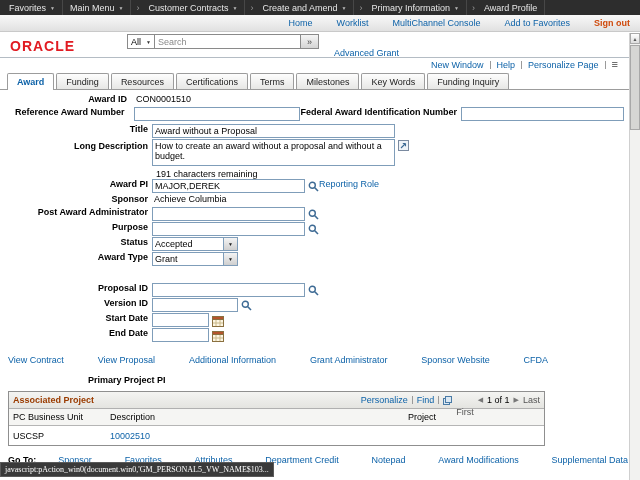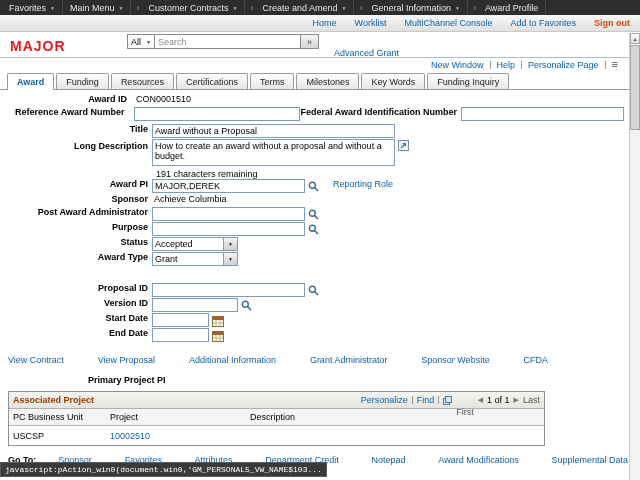--- a/index.html
+++ b/index.html
@@ -9,21 +9,21 @@
   a, .link { color:#0d62a8; text-decoration:none; cursor:pointer; }
 
   
   .topbar { height:15px; background:#2d2d2d; color:#e6e6e6; display:flex; align-items:stretch; padding-left:2px; }
   .crumb { display:flex; align-items:center; padding:0 7px; border-right:1px solid #474747; cursor:pointer; white-space:nowrap; }
   .crumb .caret { font-size:5px; margin-left:4px; color:#b8b8b8; }
   .crumb-chev { display:flex; align-items:center; color:#9a9a9a; padding:0 2px 0 5px; font-size:9px; }
 
   
   .utilbar { height:17px; background:linear-gradient(#f8f8f8,#e1e1e1); border-bottom:1px solid #c9c9c9;
-    display:flex; align-items:center; justify-content:flex-end; gap:18px; padding-right:10px; }
+    display:flex; align-items:center; justify-content:flex-end; gap:24px; padding-right:10px; }
   .signout { color:#cf4a0c; font-weight:bold; }
 
   
   .brandrow { position:relative; height:26px; background:#fff; border-bottom:1px solid #b4bcc4; }
   .logo { position:absolute; left:10px; top:6px; color:#e11b22; font-size:14px; font-weight:bold; letter-spacing:1px; }
   .searchwrap { position:absolute; left:127px; top:2px; display:flex; align-items:stretch; height:15px; }
   .scopesel { display:flex; align-items:center; border:1px solid #8a8a8a; background:#fff; padding:0 3px; gap:5px; cursor:pointer; }
   .scopesel .selarr { font-size:5px; color:#333; }
   .searchinput { width:146px; border:1px solid #8a8a8a; border-left:none; font-size:9px; padding:0 3px;
     font-family:"Liberation Sans", sans-serif; }
@@ -84,21 +84,21 @@
   .gc { padding:0 4px; display:flex; align-items:center; white-space:nowrap; overflow:hidden; }
   .gc1 { width:97px; } .gc2 { width:140px; } .gc3 { flex:1; }
 
   
   .gotorow { display:flex; align-items:center; margin:8px 8px 0 8px; height:12px; }
   .gotolabel { font-weight:bold; }
   .gotolinks { flex:1; display:flex; justify-content:space-between; margin-left:22px; margin-right:4px; }
 
   
   .statusbar { position:absolute; left:0; bottom:3px; background:#3a3a3a; border:1px solid #5a5a5a; color:#fff;
-    font-family:Liberation Mono, monospace; font-size:8px; padding:2px 4px; white-space:nowrap; }
+    font-family:Liberation Serif, serif; font-size:8px; padding:2px 4px; white-space:nowrap; }
 
   
   .vscroll { position:absolute; top:33px; right:0; bottom:0; width:11px; background:#f2f2f0; border-left:1px solid #cfcfcf; }
   .sbtn { height:11px; border:1px solid #aaa; background:linear-gradient(#fff,#ddd); display:flex;
     align-items:center; justify-content:center; font-size:5px; color:#555; cursor:pointer; }
   .vthumb { position:absolute; top:12px; left:0; width:10px; height:85px; background:#d6d6d4; border:1px solid #a8a8a8; cursor:grab; }
 </style>
 </head>
 <body>
 
@@ -118,39 +118,39 @@
       <span>Customer Contracts</span>
       <span class="caret">▼</span>
     </div>
     <span class="crumb-chev">›</span>
     <div class="crumb">
       <span>Create and Amend</span>
       <span class="caret">▼</span>
     </div>
     <span class="crumb-chev">›</span>
     <div class="crumb">
-      <span>General Information</span>
+      <span>Primary Information</span>
       <span class="caret">▼</span>
     </div>
     <span class="crumb-chev">›</span>
     <div class="crumb">
       <span>Award Profile</span>
     </div>
   </div>
 
   <div class="utilbar">
     <a>Home</a>
     <a>Worklist</a>
     <a>MultiChannel Console</a>
     <a>Add to Favorites</a>
     <a class="signout">Sign out</a>
   </div>
 
   <div class="brandrow">
-    <div class="logo">MAJOR</div>
+    <div class="logo">ORACLE</div>
     <div class="searchwrap">
       <div class="scopesel">
         <span>All</span>
         <span class="selarr">▼</span>
       </div>
       <input class="searchinput" placeholder="Search" style="">
       <button class="gobtn">»</button>
     </div>
     <a class="advsearch">Advanced Grant</a>
   </div>
@@ -210,21 +210,21 @@
 
     <div class="frow">
       <span class="flabel">Award PI</span>
       <input class="tin" style="width: 153px;" value="MAJOR,DEREK">
       <span class="lookup">
           <svg width="11" height="11" viewBox="0 0 11 11">
             <circle cx="4.3" cy="4.3" r="3" fill="none" stroke="#3d6a94" stroke-width="1.4"></circle>
             <line x1="6.8" y1="6.8" x2="10" y2="10" stroke="#3d6a94" stroke-width="1.6"></line>
           </svg>
         </span>
-      <a style="margin-left:14px;">Reporting Role</a>
+      <a style="">Reporting Role</a>
     </div>
 
     <div class="frow frow13">
       <span class="flabel">Sponsor</span>
       <span style="margin-left:2px;">Achieve Columbia</span>
     </div>
 
     <div class="frow">
       <span class="flabel">Post Award Administrator</span>
       <input class="tin" style="width: 153px;" value="">
@@ -338,22 +338,22 @@
         <span class="copyicon"></span>
         <span style="color:#555;margin-top:23px;">First</span>
         <span class="pagerarrow">◀</span>
         <span>1 of 1</span>
         <span class="pagerarrow">▶</span>
         <span style="color:#555;">Last</span>
       </div>
     </div>
     <div class="ghead">
       <div class="gc gc1">PC Business Unit</div>
+      <div class="gc gc3">Description</div>
       <div class="gc gc2">Project</div>
-      <div class="gc gc3">Description</div>
     </div>
     <div class="grow">
       <div class="gc gc1">USCSP</div>
       <div class="gc gc2">
           <a>10002510</a>
         </div>
       <div class="gc gc3"></div>
     </div>
   </div>
 

